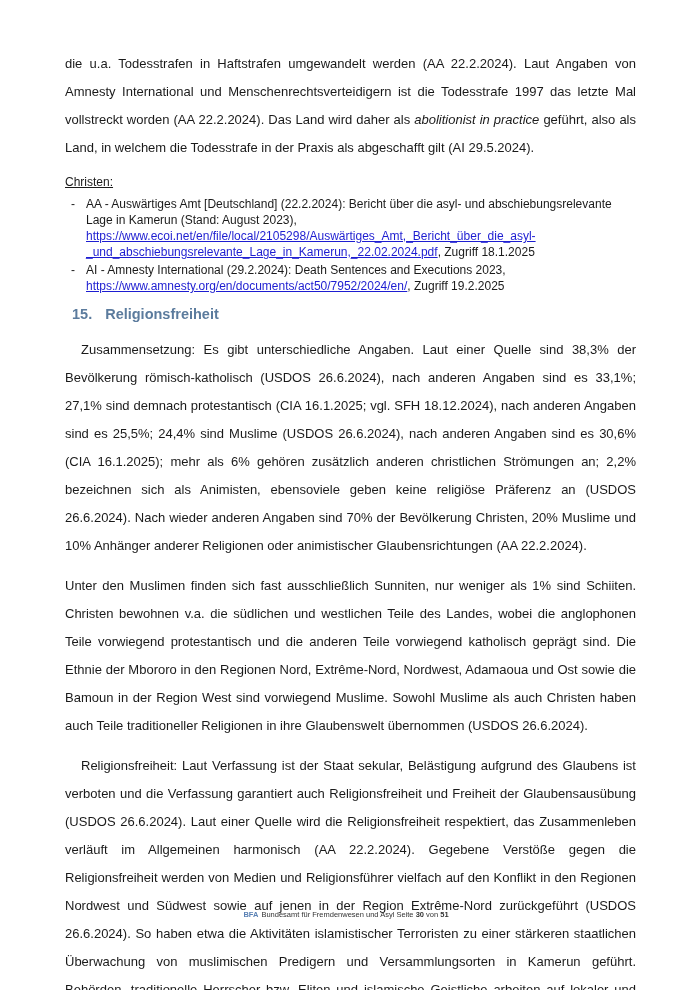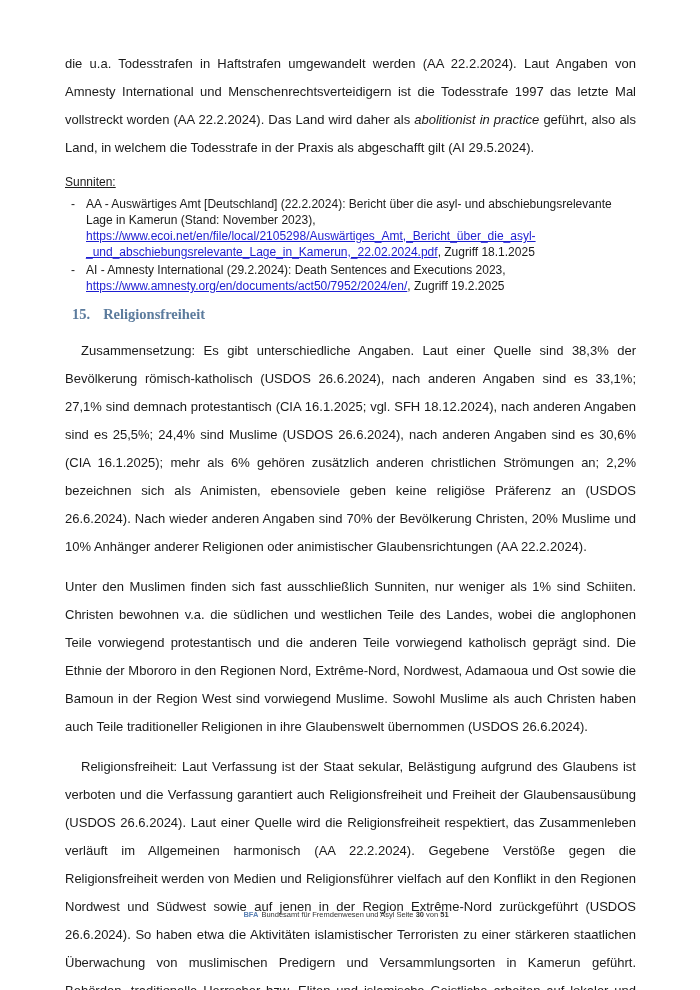--- a/index.html
+++ b/index.html
@@ -51,21 +51,20 @@
     overflow-wrap: anywhere;
     cursor: pointer;
     margin-top: 32px;
   }
   .section-heading {
     color: var(--heading-color, #5b7b9d);
     font-size: 14.5px;
     font-weight: bold;
     margin: 12px 0 14px 0;
     padding-left: 7px;
-    font-family: Liberation Serif, serif;
   }
   .section-heading .heading-number { margin-right: 13px; }
   .page-footer {
     position: absolute;
     left: 0;
     right: 8px;
     bottom: 70px;
     text-align: center;
     font-size: 7.5px;
     line-height: 10px;
@@ -79,24 +78,24 @@
   .footer-bold { font-weight: bold; }
 </style>
 </head>
 <body>
 
 <div class="page">
 
   <p class="body-para"><span>die u.a. Todesstrafen in Haftstrafen umgewandelt werden (AA 22.2.2024). Laut Angaben von Amnesty International und Menschenrechtsverteidigern ist die Todesstrafe 1997 das letzte Mal vollstreckt worden (AA 22.2.2024). Das Land wird daher als </span><span class="italic">abolitionist in practice</span><span> geführt, also als Land, in welchem die Todesstrafe in der Praxis als abgeschafft gilt (AI 29.5.2024).</span></p>
 
   <div class="sources-block">
-    <span class="sources-label">Sunniten:</span>
+    <span class="sources-label">Christen:</span>
     <ul class="src-list">
       <li class="src-item">
-        <span class="src-bullet">-</span><span>AA - Auswärtiges Amt [Deutschland] (22.2.2024): Bericht über die asyl- und abschiebungsrelevante Lage in Kamerun (Stand: November 2023), </span><a class="src-link">https://www.ecoi.net/en/file/local/2105298/Auswärtiges_Amt,_Bericht_über_die_asyl-_und_abschiebungsrelevante_Lage_in_Kamerun,_22.02.2024.pdf</a><span>, Zugriff 18.1.2025</span>
+        <span class="src-bullet">-</span><span>AA - Auswärtiges Amt [Deutschland] (22.2.2024): Bericht über die asyl- und abschiebungsrelevante Lage in Kamerun (Stand: August 2023), </span><a class="src-link">https://www.ecoi.net/en/file/local/2105298/Auswärtiges_Amt,_Bericht_über_die_asyl-_und_abschiebungsrelevante_Lage_in_Kamerun,_22.02.2024.pdf</a><span>, Zugriff 18.1.2025</span>
       </li>
       <li class="src-item">
         <span class="src-bullet">-</span><span>AI - Amnesty International (29.2.2024): Death Sentences and Executions 2023, </span><a class="src-link">https://www.amnesty.org/en/documents/act50/7952/2024/en/</a><span>, Zugriff 19.2.2025</span>
       </li>
     </ul>
   </div>
 
   <h2 class="section-heading"><span class="heading-number">15.</span><span>Religionsfreiheit</span></h2>
 
   <p class="body-para"><span class="lead">Zusammensetzung:</span><span> Es gibt unterschiedliche Angaben. Laut einer Quelle sind 38,3% der Bevölkerung römisch-katholisch (USDOS 26.6.2024), nach anderen Angaben sind es 33,1%; 27,1% sind demnach protestantisch (CIA 16.1.2025; vgl. SFH 18.12.2024), nach anderen Angaben sind es 25,5%; 24,4% sind Muslime (USDOS 26.6.2024), nach anderen Angaben sind es 30,6% (CIA 16.1.2025); mehr als 6% gehören zusätzlich anderen christlichen Strömungen an; 2,2% bezeichnen sich als Animisten, ebensoviele geben keine religiöse Präferenz an (USDOS 26.6.2024). Nach wieder anderen Angaben sind 70% der Bevölkerung Christen, 20% Muslime und 10% Anhänger anderer Religionen oder animistischer Glaubensrichtungen (AA 22.2.2024).</span></p>

